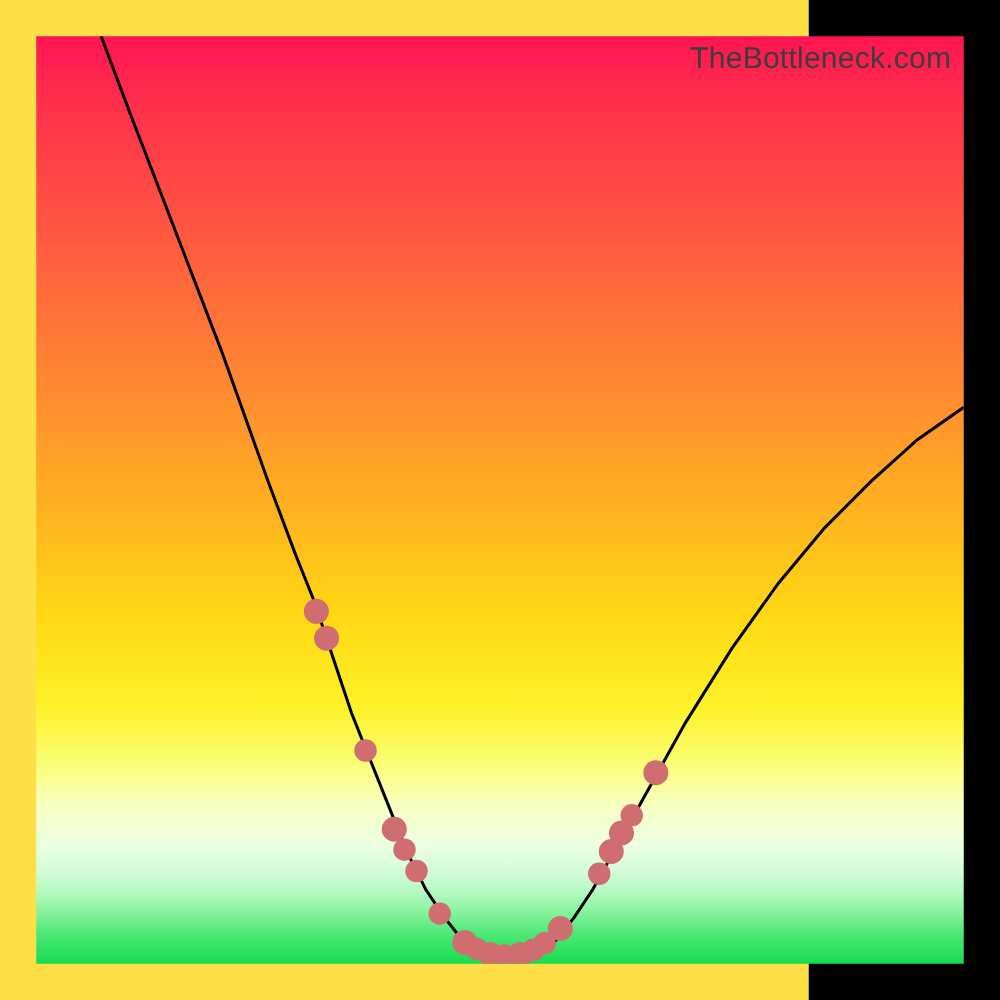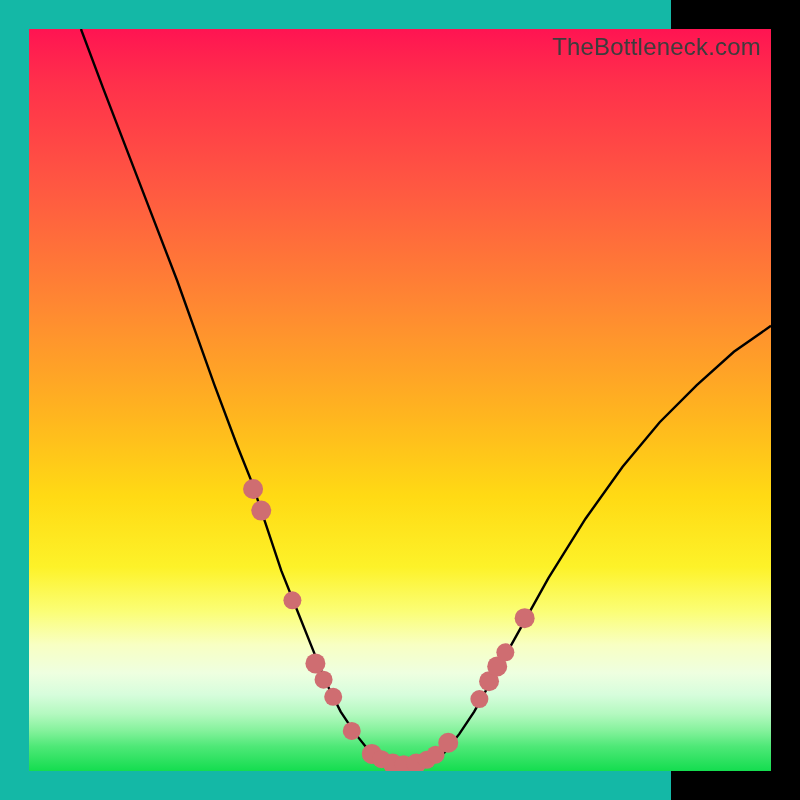--- a/index.html
+++ b/index.html
@@ -8,22 +8,21 @@
     width: 800px;
     height: 800px;
     overflow: hidden;
     background: #000;
     font-family: Arial, Helvetica, sans-serif;
   }
   .frame {
     position: relative;
     width: 647px;
     height: 800px;
-    background: #14b8a6;
-    padding-left: 24px;
+    background: #fde047;
   }
   .plot-area {
     position: absolute;
     left: 29px;
     top: 29px;
     width: 742px;
     height: 742px;
     
     background: linear-gradient(to bottom,
       #ff1452 0%,

